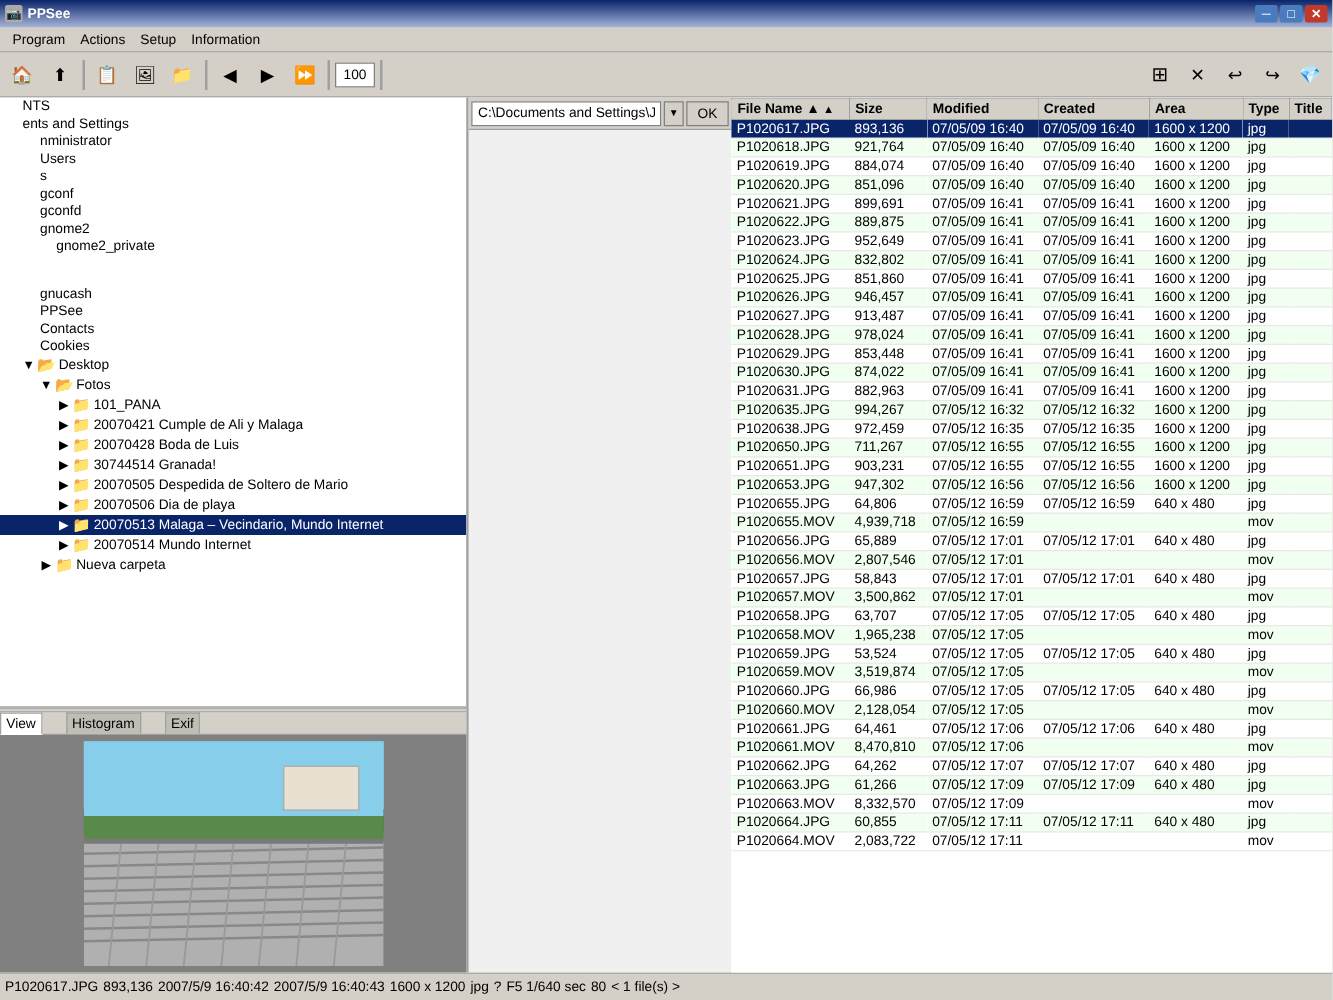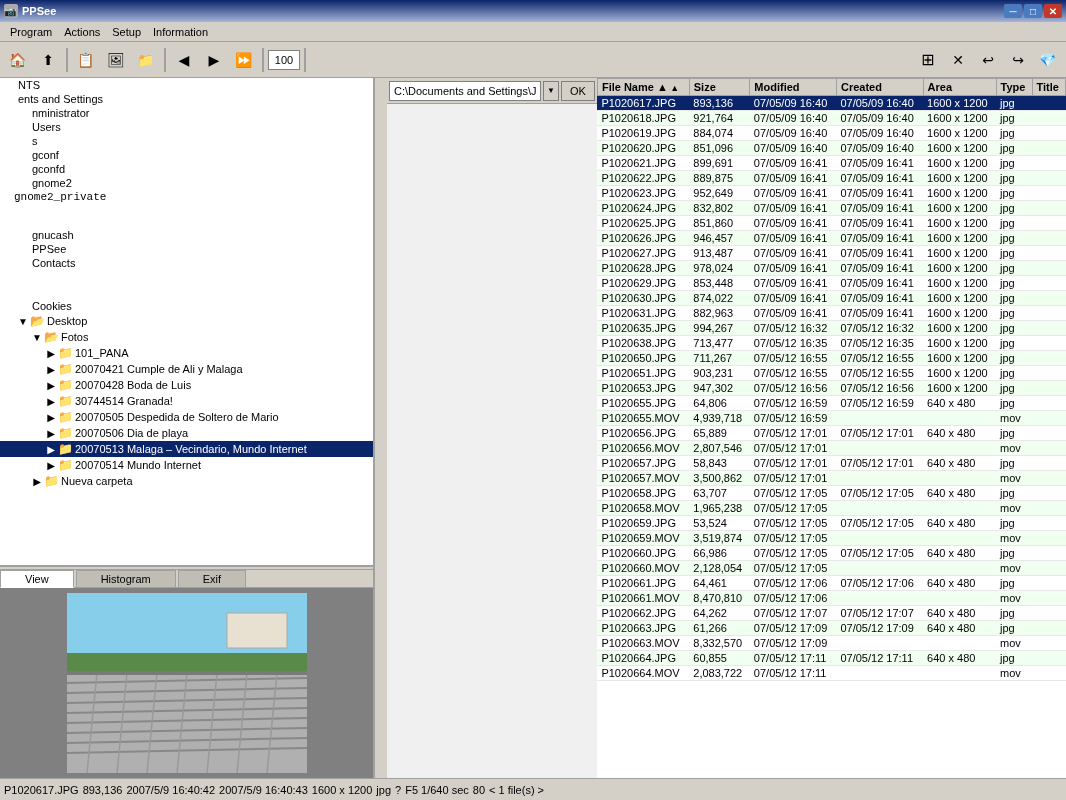--- a/index.html
+++ b/index.html
@@ -61,21 +61,20 @@
     .toolbar-zoom {
       width: 32px; height: 20px; border: 1px solid #808080; background: white;
       text-align: center; font-size: 11px;
     }
 
     
     .main-container {
       display: flex;
       height: calc(800px - 22px - 20px - 36px - 22px);
       width: 100%;
-      gap: 12px;
     }
 
     
     .left-panel {
       width: 375px;
       min-width: 375px;
       background: white;
       border-right: 2px solid #a0a0a0;
       display: flex;
       flex-direction: column;
@@ -109,27 +108,27 @@
       border-bottom: 1px solid #a0a0a0;
     }
 
     
     .tabs-container {
       display: flex;
       background: #d4d0c8;
       border-bottom: 1px solid #a0a0a0;
     }
     .tab {
-      padding: 2px 24px;
+      padding: 2px 4px;
       font-size: 11px;
       cursor: pointer;
       border: 1px solid #a0a0a0;
       border-bottom: none;
       background: #c0bdb5;
-      margin-right: 2px;
+      margin-right: 19px;
     }
     .tab.active { background: white; border-bottom: 1px solid white; margin-bottom: -1px; }
 
     
     .preview-area {
       height: 190px;
       background: #808080;
       display: flex;
       align-items: center;
       justify-content: center;
@@ -315,41 +314,41 @@
         <div class="tree-item" style="padding-left: 18px;">
           <span class="expander"></span>
           <span class="folder-icon"></span>
           <span>gconfd</span>
         </div>
         <div class="tree-item" style="padding-left: 18px;">
           <span class="expander"></span>
           <span class="folder-icon"></span>
           <span>gnome2</span>
         </div>
-        <div class="tree-item" style="padding-left: 0; font-family: Liberation Mono, monospace;">
+        <div class="tree-item" style="padding-left: 31px;">
           <span class="expander"></span>
           <span class="folder-icon"></span>
           <span>gnome2_private</span>
         </div>
         <div class="tree-item" style="padding-left: 18px; margin-top: 24px;">
           <span class="expander"></span>
           <span class="folder-icon"></span>
           <span>gnucash</span>
         </div>
         <div class="tree-item" style="padding-left: 18px;">
           <span class="expander"></span>
           <span class="folder-icon"></span>
           <span>PPSee</span>
         </div>
         <div class="tree-item" style="padding-left: 18px;">
           <span class="expander"></span>
           <span class="folder-icon"></span>
           <span>Contacts</span>
         </div>
-        <div class="tree-item" style="padding-left: 18px; margin-top: 29px;">
+        <div class="tree-item" style="padding-left: 18px;">
           <span class="expander"></span>
           <span class="folder-icon"></span>
           <span>Cookies</span>
         </div>
         <div class="tree-item" style="padding-left: 18px;">
           <span class="expander">▼</span>
           <span class="folder-icon">📂</span>
           <span>Desktop</span>
         </div>
         <div class="tree-item" style="padding-left: 32px;">
@@ -609,21 +608,21 @@
               <td>P1020635.JPG</td>
               <td>994,267</td>
               <td>07/05/12 16:32</td>
               <td>07/05/12 16:32</td>
               <td>1600 x 1200</td>
               <td>jpg</td>
               <td></td>
             </tr>
             <tr>
               <td>P1020638.JPG</td>
-              <td>713,477</td>
+              <td>972,459</td>
               <td>07/05/12 16:35</td>
               <td>07/05/12 16:35</td>
               <td>1600 x 1200</td>
               <td>jpg</td>
               <td></td>
             </tr>
             <tr>
               <td>P1020650.JPG</td>
               <td>711,267</td>
               <td>07/05/12 16:55</td>

